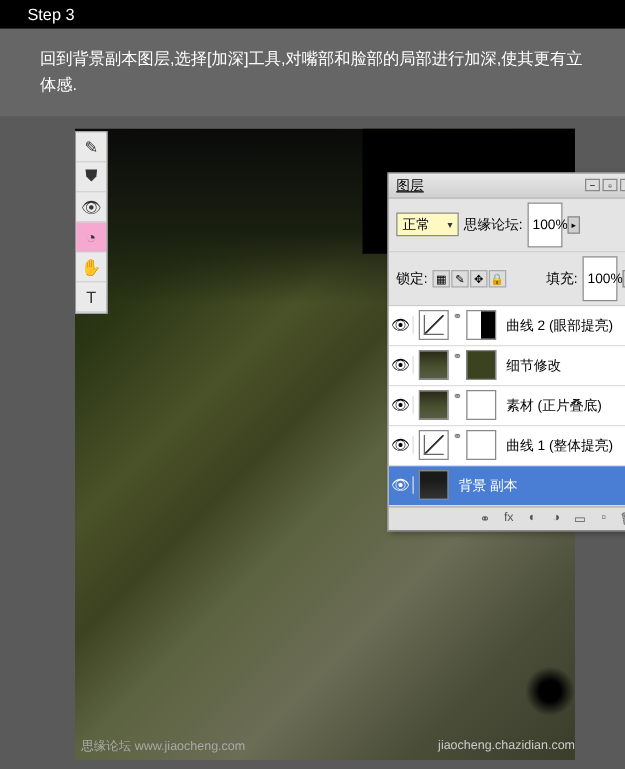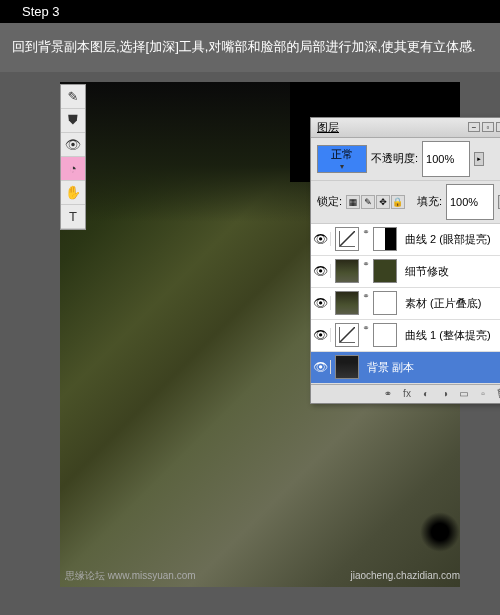--- a/index.html
+++ b/index.html
@@ -14,21 +14,21 @@
     }
     .step-header {
       background: #000;
       color: #fff;
       padding: 4px 22px;
       font-size: 13px;
     }
     .instruction {
       background: #666;
       color: #fff;
-      padding: 14px 12px;
+      padding: 14px 32px;
       font-size: 13px;
       line-height: 1.6;
     }
     .canvas-area {
       position: relative;
       margin: 10px auto 0;
       width: 440px;
       height: 505px;
     }
     .main-image {
@@ -110,37 +110,36 @@
     }
     .panel-row {
       display: flex;
       align-items: center;
       gap: 4px;
       padding: 3px 6px;
       border-bottom: 1px solid #ccc;
       background: #e4e4e4;
     }
     .dropdown {
-      background: #3b82f6;
+      background: #fef9c3;
       border: 1px solid #888;
       padding: 1px 4px;
       font-size: 11px;
       min-width: 50px;
       display: flex;
       justify-content: space-between;
       align-items: center;
-      flex-direction: column;
     }
     .dropdown .arrow { font-size: 8px; color: #333; }
     .num-input {
       background: #fff;
       border: 1px solid #888;
       padding: 11px 3px;
       font-size: 11px;
-      width: 48px;
+      width: 28px;
       display: flex;
       align-items: center;
     }
     .arrow-btn {
       width: 10px; height: 14px;
       background: #d0d0d0;
       border: 1px solid #888;
       font-size: 7px;
       display: flex;
       align-items: center;
@@ -299,21 +298,21 @@
         <div class="win-btn">▫</div>
         <div class="win-btn">×</div>
       </div>
     </div>
 
     <div class="panel-row">
       <div class="dropdown">
         <span>正常</span>
         <span class="arrow">▾</span>
       </div>
-      <span>不透明度:</span>
+      <span>思缘论坛:</span>
       <div class="num-input">
         <span>100%</span>
       </div>
       <div class="arrow-btn">▸</div>
     </div>
 
     <div class="panel-row">
       <span>锁定:</span>
       <div class="lock-icons">
         <div class="lock-ic">▦</div>
@@ -379,17 +378,17 @@
       <div class="foot-btn">fx</div>
       <div class="foot-btn">◐</div>
       <div class="foot-btn">◑</div>
       <div class="foot-btn">▭</div>
       <div class="foot-btn">▫</div>
       <div class="foot-btn">🗑</div>
     </div>
   </div>
 
   <div class="splatter"></div>
-  <div class="watermark-left">思缘论坛  www.missyuan.com</div>
+  <div class="watermark-left">思缘论坛  www.jiaocheng.com</div>
   <div class="watermark-right">
     <div class="sub">jiaocheng.chazidian.com</div>
   </div>
 </div>
 
 </body></html>

